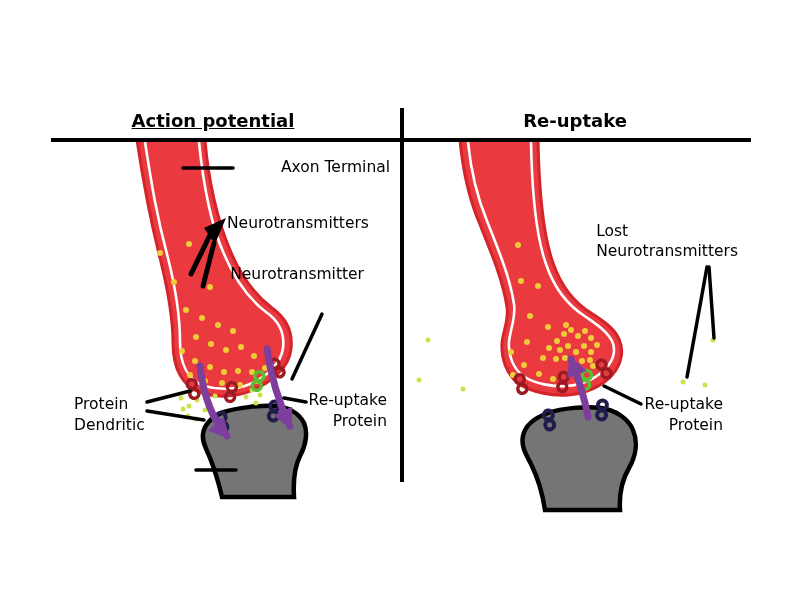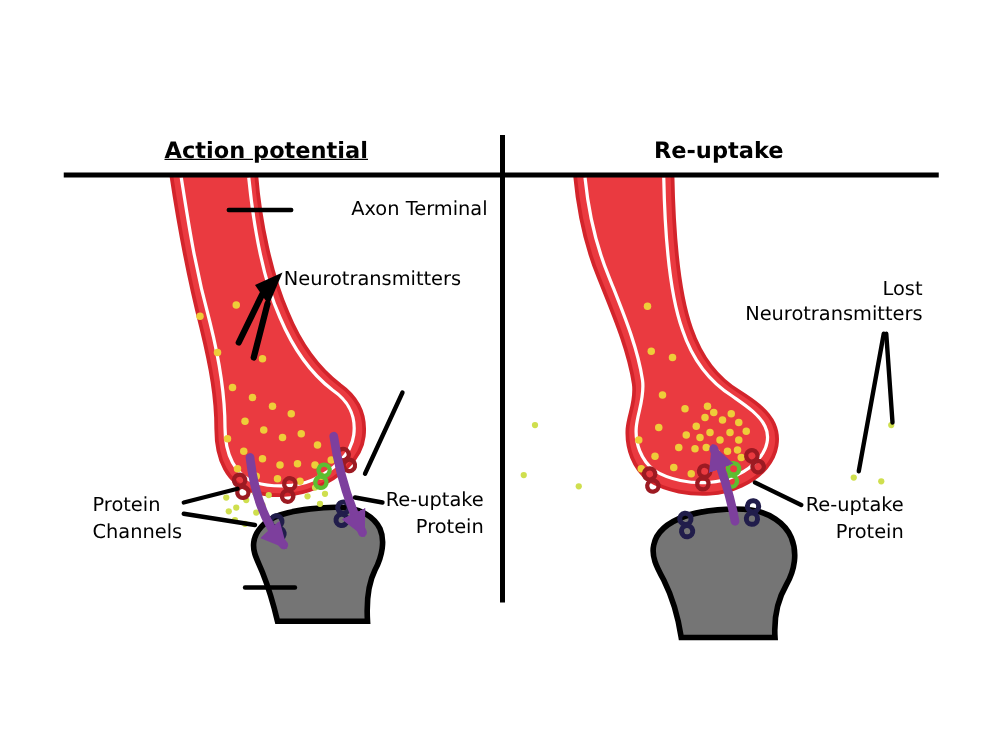--- a/index.html
+++ b/index.html
@@ -9,21 +9,21 @@
   .panel-title{position:absolute;width:260px;text-align:center;font-size:18px;font-weight:bold;}
   .title-left{left:83px;top:110px;text-decoration:underline;}
   .title-right{left:445px;top:110px;}
   .lbl{position:absolute;font-size:15.5px;line-height:21px;white-space:nowrap;}
   .lbl-axon-terminal{left:237px;top:157px;margin-left:44px;}
   .lbl-neurotransmitters{left:227px;top:213px;}
   .lbl-movement{right:436px;top:264px;text-align:right;}
   .lbl-protein-channels{left:74px;top:394px;}
   .lbl-dendritic{left:73px;top:459px;}
   .lbl-reuptake-left{right:413px;top:390px;text-align:right;}
-  .lbl-lost{right:62px;top:221px;text-align:right;line-height:20px;}
+  .lbl-lost{right:62px;top:221px;text-align:left;line-height:20px;}
   .lbl-reuptake-right{right:77px;top:394px;text-align:right;}
   
   .axon-shape{fill:var(--axon-red);stroke:var(--axon-red-dark);stroke-width:3;}
   .axon-inner{fill:none;stroke:#ffffff;stroke-width:2.6;}
   .spine-shape{fill:var(--spine-gray);stroke:var(--ink);stroke-width:4.5;}
   .protein circle{fill:none;stroke-width:3.5;}
   .pr-darkred circle{stroke:var(--protein-dark-red);}
   .pr-green circle{stroke:var(--protein-green);}
   .pr-navy circle{stroke:var(--protein-navy);stroke-width:4;}
   .purple-arrow{fill:none;stroke:var(--arrow-purple);stroke-width:7;stroke-linecap:round;}
@@ -223,24 +223,25 @@
     <rect class="rule" x="51" y="138" width="700" height="4"></rect>
     <rect class="rule" x="400" y="108" width="4" height="374"></rect>
   </svg>
 
   <div class="panel-title title-left">Action potential</div>
   <div class="panel-title title-right">Re-uptake</div>
 
   <div class="lbl lbl-axon-terminal">Axon Terminal</div>
   <div class="lbl lbl-neurotransmitters">Neurotransmitters</div>
   <div class="lbl lbl-movement">
+    <div>Neurotransmitter</div>
   </div>
   <div class="lbl lbl-protein-channels">
     <div>Protein</div>
-    <div>Channels</div>
+    <div>Dendritic</div>
   </div>
   <div class="lbl lbl-reuptake-left">
     <div>Re-uptake</div>
     <div>Protein</div>
   </div>
   <div class="lbl lbl-lost">
     <div>Lost</div>
     <div>Neurotransmitters</div>
   </div>
   <div class="lbl lbl-reuptake-right">

